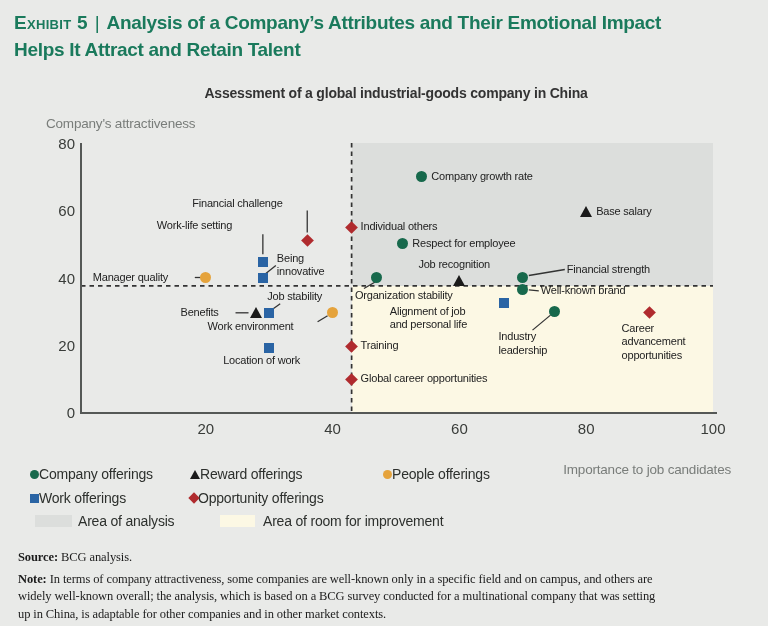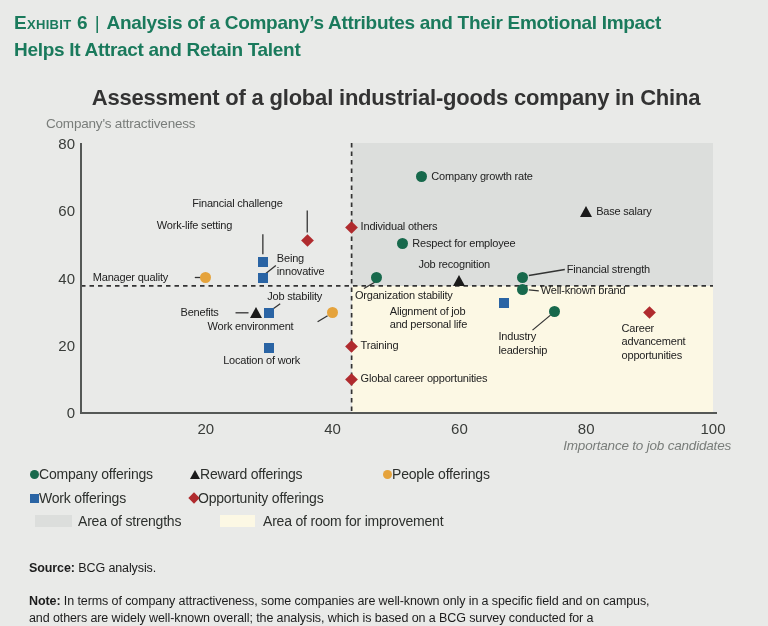--- a/index.html
+++ b/index.html
@@ -6,25 +6,25 @@
   body{width:768px;height:626px;font-family:"Liberation Sans",sans-serif;}
   .page{position:relative;width:768px;height:626px;background:#e9eae8;overflow:hidden;}
 
   .exhibit-header{position:absolute;left:14px;top:9px;width:740px;
     font-size:19px;line-height:27px;font-weight:700;color:#1a7a5c;letter-spacing:-0.3px;}
   .exhibit-num{font-variant:small-caps;letter-spacing:0.3px;}
   .sep{font-weight:400;margin:0 7px;}
   .title-line2{display:block;}
 
   .chart-title{position:absolute;left:79px;top:85px;width:634px;text-align:center;
-    font-size:22px;font-weight:700;color:#333;letter-spacing:-0.2px;}
+    font-size:14px;font-weight:700;color:#333;letter-spacing:-0.2px;}
 
   .axis-caption{position:absolute;font-size:13.5px;color:#797d7a;letter-spacing:-0.2px;}
   .ylabel{left:46px;top:116px;}
-  .xlabel{right:37px;top:438px;text-align:right;font-style:italic;}
+  .xlabel{right:37px;top:462px;text-align:right;}
 
   .chart-layer{position:absolute;left:0;top:0;width:768px;height:626px;}
   .region{position:absolute;z-index:1;}
   .axis-line{position:absolute;background:#555856;z-index:4;}
   svg.overlay{position:absolute;left:0;top:0;z-index:3;}
   .tick{position:absolute;font-size:15px;color:#393c39;z-index:4;}
   .ytick{width:36px;text-align:right;}
   .xtick{width:40px;text-align:center;}
 
   .marker{position:absolute;z-index:6;}
@@ -38,30 +38,30 @@
   .legend-item{position:absolute;display:flex;align-items:center;height:16px;z-index:2;}
   .legend-item .lbl{font-size:14px;color:#2d302d;letter-spacing:-0.2px;}
   .lm-circle{width:9px;height:9px;border-radius:50%;flex:none;}
   .lm-square{width:9px;height:9px;flex:none;}
   .lm-triangle{width:0;height:0;border-left:5.5px solid transparent;border-right:5.5px solid transparent;flex:none;}
   .lm-diamond{width:8px;height:8px;transform:rotate(45deg);flex:none;}
   .area-swatch{position:absolute;height:12px;z-index:2;}
   .area-label{position:absolute;font-size:14px;color:#2d302d;letter-spacing:-0.2px;z-index:2;}
 
   .footer{position:absolute;left:14px;top:545px;width:660px;color:#1c1c1c;}
-  .footer p{margin:15px;font-size:12.5px;line-height:17.5px;letter-spacing:-0.1px;}
+  .footer p{margin:4px;font-size:12.5px;line-height:17.5px;letter-spacing:-0.1px;font-family:Liberation Serif, serif;}
   .footer .b{font-weight:700;}
 </style>
 </head>
 <body>
 
 <div class="page">
 
   <div class="exhibit-header">
-    <span class="exhibit-num">Exhibit 6</span><span class="sep">|</span><span>Analysis of a Company’s Attributes and Their Emotional Impact</span>
+    <span class="exhibit-num">Exhibit 5</span><span class="sep">|</span><span>Analysis of a Company’s Attributes and Their Emotional Impact</span>
     <span class="title-line2">Helps It Attract and Retain Talent</span>
   </div>
 
   <div class="chart-title">Assessment of a global industrial-goods company in China</div>
 
   <div class="axis-caption ylabel">Company's attractiveness</div>
   <div class="axis-caption xlabel">Importance to job candidates</div>
 
   <div class="chart-layer" id="chart">
       <div class="region" style="left: 351.62px; top: 143px; width: 361.38px; height: 142.906px; background: rgb(220, 222, 220);"></div>
@@ -156,21 +156,21 @@
       </div>
       <div class="legend-item" style="left: 30px; top: 490px;">
         <span class="lm-square" style="background: rgb(42, 100, 164);"></span>
         <span class="lbl">Work offerings</span>
       </div>
       <div class="legend-item" style="left: 190px; top: 490px;">
         <span class="lm-diamond" style="background: rgb(176, 43, 46);"></span>
         <span class="lbl">Opportunity offerings</span>
       </div>
       <div class="area-swatch" style="left: 35px; top: 515px; width: 37px; background: rgb(220, 222, 220);"></div>
-      <div class="area-label" style="left: 78px; top: 513px;">Area of strengths</div>
+      <div class="area-label" style="left: 78px; top: 513px;">Area of analysis</div>
       <div class="area-swatch" style="left: 220px; top: 515px; width: 35px; background: rgb(252, 248, 228);"></div>
       <div class="area-label" style="left: 263px; top: 513px;">Area of room for improvement</div>
     </div>
 
   <div class="footer">
     <p><span class="b">Source:</span> <span>BCG analysis.</span></p>
     <p><span class="b">Note:</span> <span>In terms of company attractiveness, some companies are well-known only in a specific field and on campus, and others are widely well-known overall; the analysis, which is based on a BCG survey conducted for a multinational company that was setting up in China, is adaptable for other companies and in other market contexts.</span></p>
   </div>
 
 </div>

